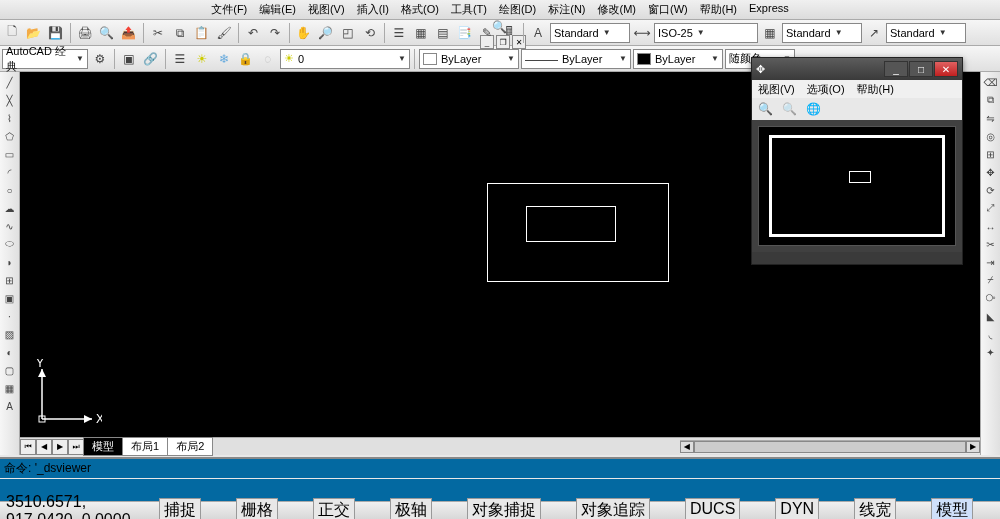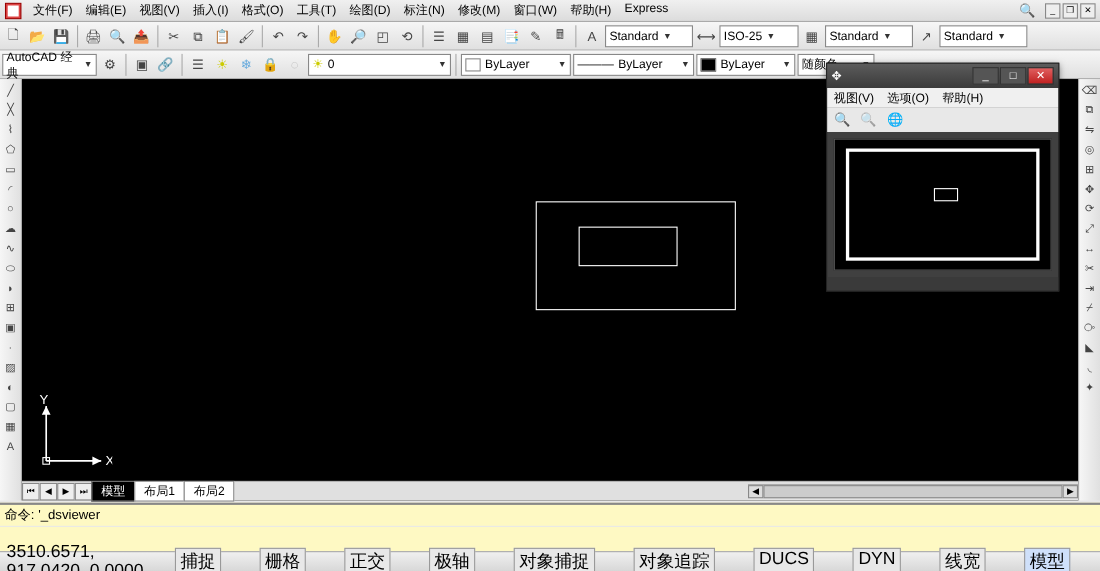--- a/index.html
+++ b/index.html
@@ -1,19 +1,19 @@
 <!DOCTYPE html>
 <html><head>
 <meta charset="utf-8">
 <style>
 * { box-sizing: border-box; margin: 0; padding: 0; font-family: "Microsoft YaHei", SimSun, Arial, sans-serif; }
 body { width: 1000px; height: 519px; background: #e8e8e8; font-size: 11px; overflow: hidden; position: relative; }
 
 
-.menubar { height: 20px; background: linear-gradient(#f0f0f0,#dcdcdc); display: flex; align-items: center; padding: 0 4px; border-bottom: 1px solid #aaa; }
+.menubar { height: 20px; background: linear-gradient(#f0f0f0,#dcdcdc); display: flex; align-items: center; padding: 0 4px; border-bottom: 1px solid #aaa; flex-direction: column; }
 .menubar .app-icon { width: 16px; height: 16px; margin-right: 4px; }
 .menubar .menu-items { display: flex; flex: 1; }
 .menubar .menu-items span { padding: 2px 6px; cursor: default; }
 .menubar .help-box { background: #fff; border: 1px solid #ccc; padding: 1px 6px; width: 200px; color: #666; }
 .win-icons { display: flex; gap: 2px; margin-left: 6px; }
 .win-icons div { width: 14px; height: 14px; border: 1px solid #888; background: #eee; display:flex;align-items:center;justify-content:center;font-size:8px;}
 
 
 .toolbar-row { height: 26px; background: linear-gradient(#f6f6f6,#e0e0e0); border-bottom: 1px solid #aaa; display: flex; align-items: center; padding: 0 2px; gap: 2px; }
 .tb-btn { width: 20px; height: 20px; border: 1px solid transparent; display: flex; align-items: center; justify-content: center; font-size: 12px; color: #444; }
@@ -41,21 +41,21 @@
 .model-tabs .tab-nav div { width: 16px; height: 16px; border: 1px solid #888; background: #eee; display:flex;align-items:center;justify-content:center;font-size:8px; }
 .model-tabs .tab { padding: 1px 8px; border: 1px solid #888; background: #fff; margin-left: -1px; }
 .model-tabs .tab.active { background: #000; color: #fff; }
 
 
 .hscroll { height: 14px; background: #e8e8e8; border-top: 1px solid #aaa; display:flex; }
 .hscroll .thumb { width: 280px; height: 12px; background: #ccc; border: 1px solid #888; margin: 0 auto; }
 .hscroll .sbtn { width: 14px; height: 12px; background: #ddd; border:1px solid #888; font-size:8px; display:flex;align-items:center;justify-content:center;}
 
 
-.cmd-area { position: absolute; left: 0; right: 0; bottom: 18px; height: 44px; background: #fef9c3; border-top: 2px solid #888; font-family: "Courier New", monospace; font-size: 12px; }
+.cmd-area { position: absolute; left: 0; right: 0; bottom: 18px; height: 44px; background: #0369a1; border-top: 2px solid #888; font-family: "Courier New", monospace; font-size: 12px; }
 .cmd-area .line { padding: 1px 4px; border-bottom: 1px solid #e8e8e8; }
 
 
 .statusbar { position: absolute; left: 0; right: 0; bottom: 0; height: 18px; background: linear-gradient(#f0f0f0,#d8d8d8); border-top: 1px solid #aaa; display: flex; align-items: center; font-size: 16px; }
 .statusbar .coords { padding: 0 6px; width: 160px; }
 .statusbar .modes { display: flex; gap: 36px; }
 .statusbar .mode { padding: 1px 4px; border: 1px solid #999; background: #e8e8e8; margin-left: -1px; }
 .statusbar .mode.on { background: #cfe0fa; }
 
 
@@ -132,21 +132,21 @@
   <div class="tb-btn">📑</div>
   <div class="tb-btn">✎</div>
   <div class="tb-btn">🖩</div>
   <div class="tb-sep"></div>
   <div class="tb-btn">A</div>
   <div class="dropdown" style="width:80px">
     <span>Standard</span>
       <span class="arrow">▼</span>
   </div>
   <div class="tb-btn">⟷</div>
-  <div class="dropdown" style="width:72px">
+  <div class="dropdown" style="width:104px">
     <span>ISO-25</span>
       <span class="arrow">▼</span>
   </div>
   <div class="tb-btn">▦</div>
   <div class="dropdown" style="width:80px">
     <span>Standard</span>
       <span class="arrow">▼</span>
   </div>
   <div class="tb-btn">↗</div>
   <div class="dropdown" style="width:80px">

